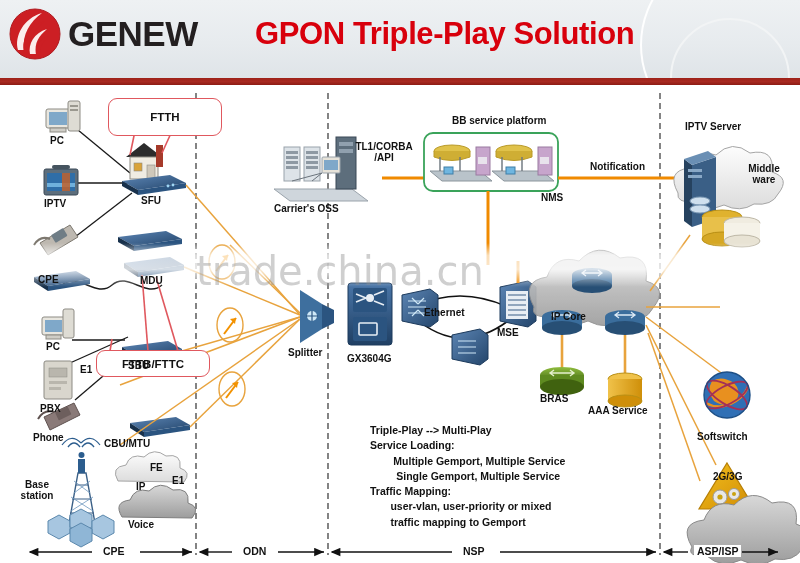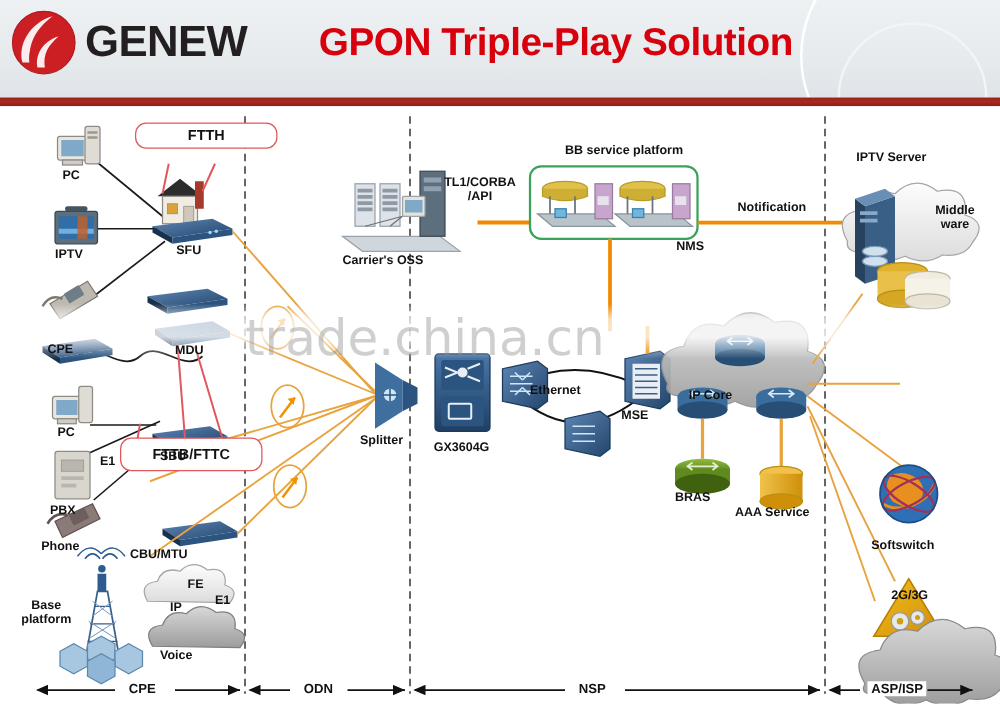--- a/index.html
+++ b/index.html
@@ -503,39 +503,39 @@
         <line x1="332" y1="467" x2="452" y2="467" marker-start="url(#arrStart)"></line>
         <line x1="500" y1="467" x2="656" y2="467" marker-end="url(#arrEnd)"></line>
         <line x1="664" y1="467" x2="688" y2="467" marker-start="url(#arrStart)"></line>
         <line x1="742" y1="467" x2="778" y2="467" marker-end="url(#arrEnd)"></line>
       </g>
     </svg>
 
     <div class="blurband"></div>
     <div class="watermark">trade.china.cn</div>
 
-    <div class="callout" style="left:108px; top:13px; width:114px; height:21px;">
+    <div class="callout" style="left:108px; top:13px; width:114px; height:38px;">
       <span>FTTH</span>
     </div>
     <div class="callout" style="left:96px; top:265px; width:114px; height:27px;">
       <span>FTTB/FTTC</span>
     </div>
 
     <div class="lbl" style="left:50px; top:50px;">PC</div>
     <div class="lbl" style="left:44px; top:113px;">IPTV</div>
     <div class="lbl" style="left:141px; top:110px;">SFU</div>
     <div class="lbl" style="left:38px; top:189px;">CPE</div>
     <div class="lbl" style="left:140px; top:190px;">MDU</div>
     <div class="lbl" style="left:46px; top:256px;">PC</div>
     <div class="lbl" style="left:40px; top:318px;">PBX</div>
     <div class="lbl" style="left:33px; top:347px;">Phone</div>
     <div class="lbl" style="left:128px; top:275px;">SBU</div>
     <div class="lbl" style="left:104px; top:353px;">CBU/MTU</div>
     <div class="lbl ctr" style="left:8px; top:394px; width:58px; white-space:pre;">Base
-platform</div>
+station</div>
 
     <div class="lbl" style="left:80px; top:279px;">E1</div>
     <div class="lbl" style="left:128px; top:377px;margin-left:22px;">FE</div>
     <div class="lbl" style="left:172px; top:390px;">E1</div>
     <div class="lbl" style="left:136px; top:396px;">IP</div>
     <div class="lbl" style="left:128px; top:434px;">Voice</div>
 
     <div class="lbl" style="left:288px; top:262px;">Splitter</div>
 
     <div class="lbl" style="left:274px; top:118px;">Carrier's OSS</div>
@@ -551,19 +551,26 @@
     <div class="lbl" style="left:551px; top:226px;">IP Core</div>
     <div class="lbl" style="left:540px; top:308px;">BRAS</div>
     <div class="lbl" style="left:588px; top:320px;">AAA Service</div>
 
     <div class="lbl" style="left:685px; top:36px;">IPTV Server</div>
     <div class="lbl ctr" style="left:736px; top:78px; width:56px; white-space:pre;">Middle
 ware</div>
     <div class="lbl" style="left:697px; top:346px;">Softswitch</div>
     <div class="lbl" style="left:713px; top:386px;">2G/3G</div>
 
+    <div class="textblock">Triple-Play --&gt; Multi-Play
+Service Loading:
+        Multiple Gemport, Multiple Service
+         Single Gemport, Multiple Service
+Traffic Mapping:
+       user-vlan, user-priority or mixed
+       traffic mapping to Gemport</div>
 
     <div class="zone-lbl" style="left:100px; top:460px;">CPE</div>
     <div class="zone-lbl" style="left:240px; top:460px;">ODN</div>
     <div class="zone-lbl" style="left:460px; top:460px;">NSP</div>
     <div class="zone-lbl" style="left:694px; top:460px;">ASP/ISP</div>
   </div>
 </div>
 
 </body></html>

